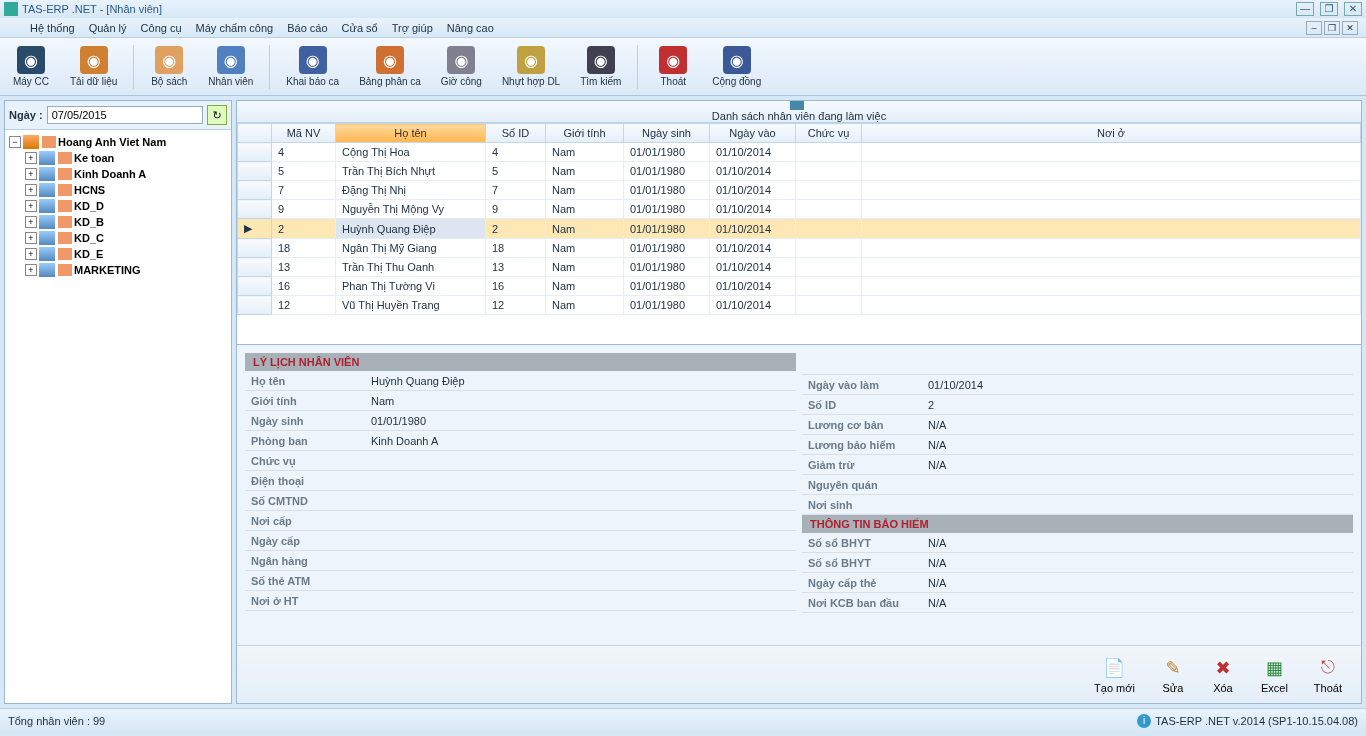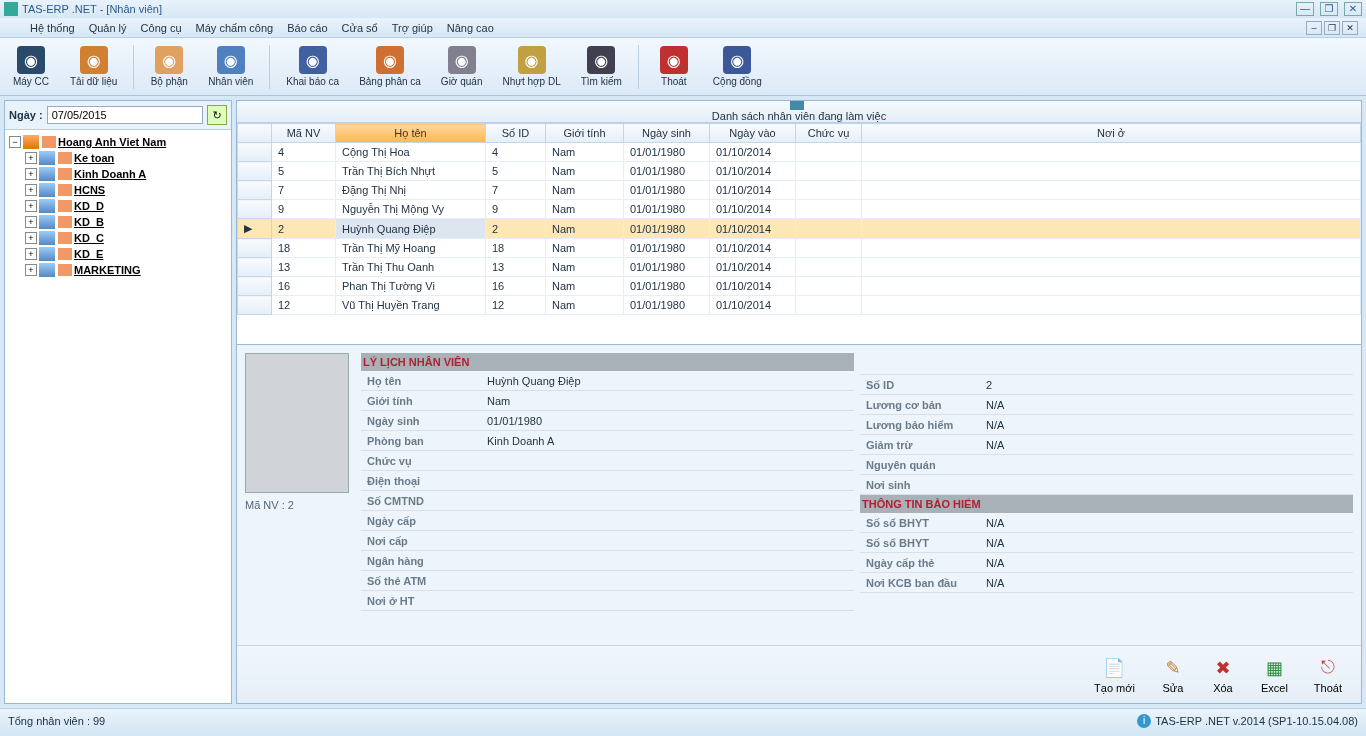--- a/index.html
+++ b/index.html
@@ -25,40 +25,40 @@
 .datebar .refresh { width:20px; height:20px; border:1px solid #8a4; background:#dfb; cursor:pointer; text-align:center; line-height:18px;}
 .tree { flex:1; padding:4px; overflow:auto; background:#fff;}
 .tree .node { display:flex; align-items:center; padding:1px 0; cursor:pointer;}
 .tree .indent { width:16px; display:inline-block;}
 .tree .expander { width:12px; height:12px; border:1px solid #888; display:inline-flex; align-items:center; justify-content:center; font-size:9px; margin-right:2px; background:#fff;}
 .tree .folder { width:16px; height:14px; margin-right:3px; display:inline-block;}
 .tree .folder.root { background:linear-gradient(#fa6,#d70);}
 .tree .folder.sub { background:linear-gradient(#9cf,#58b);}
 .tree .icon2 { width:14px; height:12px; background:#e96; margin-right:2px; display:inline-block;}
 .tree .lbl { color:#000;}
-.tree .lbl.bold { font-weight:bold;text-decoration:underline;}
+.tree .lbl.bold { font-weight:bold;}
 .rightpane { flex:1; margin:4px 4px 4px 2px; display:flex; flex-direction:column; border:1px solid #9ab8d4; background:#f5f9fd;}
 .gridheader { height:22px; background:linear-gradient(#f5f9fd,#e4eef8); display:flex; align-items:center; padding:0 6px; border-bottom:1px solid #b8d0e6; color:#234;flex-direction:column;}
 .gridheader .gicon { width:14px; height:14px; background:#48a; margin-right:4px;}
 .grid { height:222px; overflow:auto; background:#fff; border-bottom:1px solid #9ab8d4; position:relative;}
 table.datagrid { border-collapse:collapse; width:100%; table-layout:fixed;}
 table.datagrid th { background:linear-gradient(#f8fbfe,#e4eef8); border:1px solid #c5d6e6; padding:3px 6px; text-align:center; font-weight:normal; color:#234; font-size:11px;}
 table.datagrid th.sorted { background:linear-gradient(#ffd8a0,#ffb74d); color:#432;}
 table.datagrid td { border:1px solid #e4eef8; padding:3px 6px; background:#fff; color:#234;}
 table.datagrid .rowhead { width:34px; background:linear-gradient(#f8fbfe,#e4eef8); border:1px solid #c5d6e6;}
 table.datagrid tr.selected td { background:#fde7b5;}
 table.datagrid tr.selected td.focus { background:#dce5f0;}
 .detail { flex:1; padding:8px; background:#eef4fb; overflow:auto;}
 .detail-inner { display:flex; gap:8px; }
 .photo-col { width:108px;}
 .photo { width:104px; height:140px; background:#d0d4d8; border:1px solid #9aa;}
 .photo-lbl { font-size:11px; color:#567; margin-top:6px;}
 .info-cols { flex:1; display:flex; gap:6px;}
 .info-col { flex:1; display:flex; flex-direction:column; gap:0;}
-.info-header { background:#a8b0b8; color:#b02030; font-weight:bold; padding:3px 2px; font-size:11px;}
+.info-header { background:#a8b0b8; color:#b02030; font-weight:bold; padding:3px 8px; font-size:11px;}
 .info-row { display:flex; border-bottom:1px solid #d8dfe6; min-height:20px; align-items:center;}
 .info-row .k { width:120px; padding:2px 6px; color:#6a7a8a; font-weight:bold; font-size:11px;}
 .info-row .v { flex:1; padding:2px 6px; color:#234;}
 .actionbar { height:58px; background:linear-gradient(#f2f6fb,#e4eef8); border-top:1px solid #c5d6e6; display:flex; align-items:center; justify-content:flex-end; padding:4px 8px; gap:4px;}
 .actionbar .abtn { display:flex; flex-direction:column; align-items:center; padding:4px 10px; cursor:pointer; border:1px solid transparent;}
 .actionbar .aicon { width:24px; height:24px; display:flex; align-items:center; justify-content:center; font-size:18px; margin-bottom:2px;}
 .statusbar { height:24px; background:linear-gradient(#eaf3fb,#d6e7f5); display:flex; align-items:center; padding:0 8px; border-top:1px solid #b8d0e6; color:#234;}
 .statusbar .status-right { margin-left:auto; display:flex; align-items:center; gap:4px;}
 .statusbar .infoicon { width:14px; height:14px; background:#39c; border-radius:50%; color:#fff; text-align:center; line-height:14px; font-size:10px;}
 .col-row{width:34px} .col-ma{width:64px} .col-ho{width:150px} .col-so{width:60px} .col-gt{width:78px} .col-ns{width:86px} .col-nv{width:86px} .col-cv{width:66px} .col-no{flex:1}
@@ -98,38 +98,38 @@
       <div class="ticon" style="background:#2a4a6a;color:#fff">◉</div>
       <div class="tlabel">Máy CC</div>
     </div>
     <div class="tbtn">
       <div class="ticon" style="background:#d08030;color:#fff">◉</div>
       <div class="tlabel">Tải dữ liệu</div>
     </div>
     <div class="sep"></div>
     <div class="tbtn">
       <div class="ticon" style="background:#e0a060;color:#fff">◉</div>
-      <div class="tlabel">Bộ phận</div>
+      <div class="tlabel">Bộ sách</div>
     </div>
     <div class="tbtn">
       <div class="ticon" style="background:#5080c0;color:#fff">◉</div>
       <div class="tlabel">Nhân viên</div>
     </div>
     <div class="sep"></div>
     <div class="tbtn">
       <div class="ticon" style="background:#4060a0;color:#fff">◉</div>
       <div class="tlabel">Khai báo ca</div>
     </div>
     <div class="tbtn">
       <div class="ticon" style="background:#d07030;color:#fff">◉</div>
       <div class="tlabel">Bảng phân ca</div>
     </div>
     <div class="tbtn">
       <div class="ticon" style="background:#808090;color:#fff">◉</div>
-      <div class="tlabel">Giờ quán</div>
+      <div class="tlabel">Giờ công</div>
     </div>
     <div class="tbtn">
       <div class="ticon" style="background:#c0a040;color:#fff">◉</div>
       <div class="tlabel">Nhựt hợp DL</div>
     </div>
     <div class="tbtn">
       <div class="ticon" style="background:#404050;color:#fff">◉</div>
       <div class="tlabel">Tìm kiếm</div>
     </div>
     <div class="sep"></div>
@@ -288,21 +288,21 @@
               <td>2</td>
               <td>Nam</td>
               <td>01/01/1980</td>
               <td>01/10/2014</td>
               <td></td>
               <td></td>
             </tr>
             <tr class="">
               <td class="rowhead"></td>
               <td>18</td>
-              <td class="">Trần Thị Mỹ Hoang</td>
+              <td class="">Ngân Thị Mỹ Giang</td>
               <td>18</td>
               <td>Nam</td>
               <td>01/01/1980</td>
               <td>01/10/2014</td>
               <td></td>
               <td></td>
             </tr>
             <tr class="">
               <td class="rowhead"></td>
               <td>13</td>
@@ -335,26 +335,20 @@
               <td>01/10/2014</td>
               <td></td>
               <td></td>
             </tr>
           </tbody>
         </table>
     </div>
 
     <div class="detail">
       <div class="detail-inner">
-        <div class="photo-col">
-          <div class="photo"></div>
-          <div class="photo-lbl">
-            <span>Mã NV :</span>&nbsp;<span>2</span>
-          </div>
-        </div>
         <div class="info-cols">
           <div class="info-col" id="col-left">
               <div class="info-header">LÝ LỊCH NHÂN VIÊN</div>
               <div class="info-row">
                 <div class="k">Họ tên</div>
                 <div class="v">Huỳnh Quang Điệp</div>
               </div>
               <div class="info-row">
                 <div class="k">Giới tính</div>
                 <div class="v">Nam</div>
@@ -373,42 +367,46 @@
               </div>
               <div class="info-row">
                 <div class="k">Điện thoại</div>
                 <div class="v"></div>
               </div>
               <div class="info-row">
                 <div class="k">Số CMTND</div>
                 <div class="v"></div>
               </div>
               <div class="info-row">
+                <div class="k">Nơi cấp</div>
+                <div class="v"></div>
+              </div>
+              <div class="info-row">
                 <div class="k">Ngày cấp</div>
-                <div class="v"></div>
-              </div>
-              <div class="info-row">
-                <div class="k">Nơi cấp</div>
                 <div class="v"></div>
               </div>
               <div class="info-row">
                 <div class="k">Ngân hàng</div>
                 <div class="v"></div>
               </div>
               <div class="info-row">
                 <div class="k">Số thẻ ATM</div>
                 <div class="v"></div>
               </div>
               <div class="info-row">
                 <div class="k">Nơi ở HT</div>
                 <div class="v"></div>
               </div>
             </div>
           <div class="info-col" id="col-right">
               <div class="info-row" style="height:22px"></div>
+              <div class="info-row">
+                <div class="k">Ngày vào làm</div>
+                <div class="v">01/10/2014</div>
+              </div>
               <div class="info-row">
                 <div class="k">Số ID</div>
                 <div class="v">2</div>
               </div>
               <div class="info-row">
                 <div class="k">Lương cơ bản</div>
                 <div class="v">N/A</div>
               </div>
               <div class="info-row">
                 <div class="k">Lương bảo hiểm</div>

